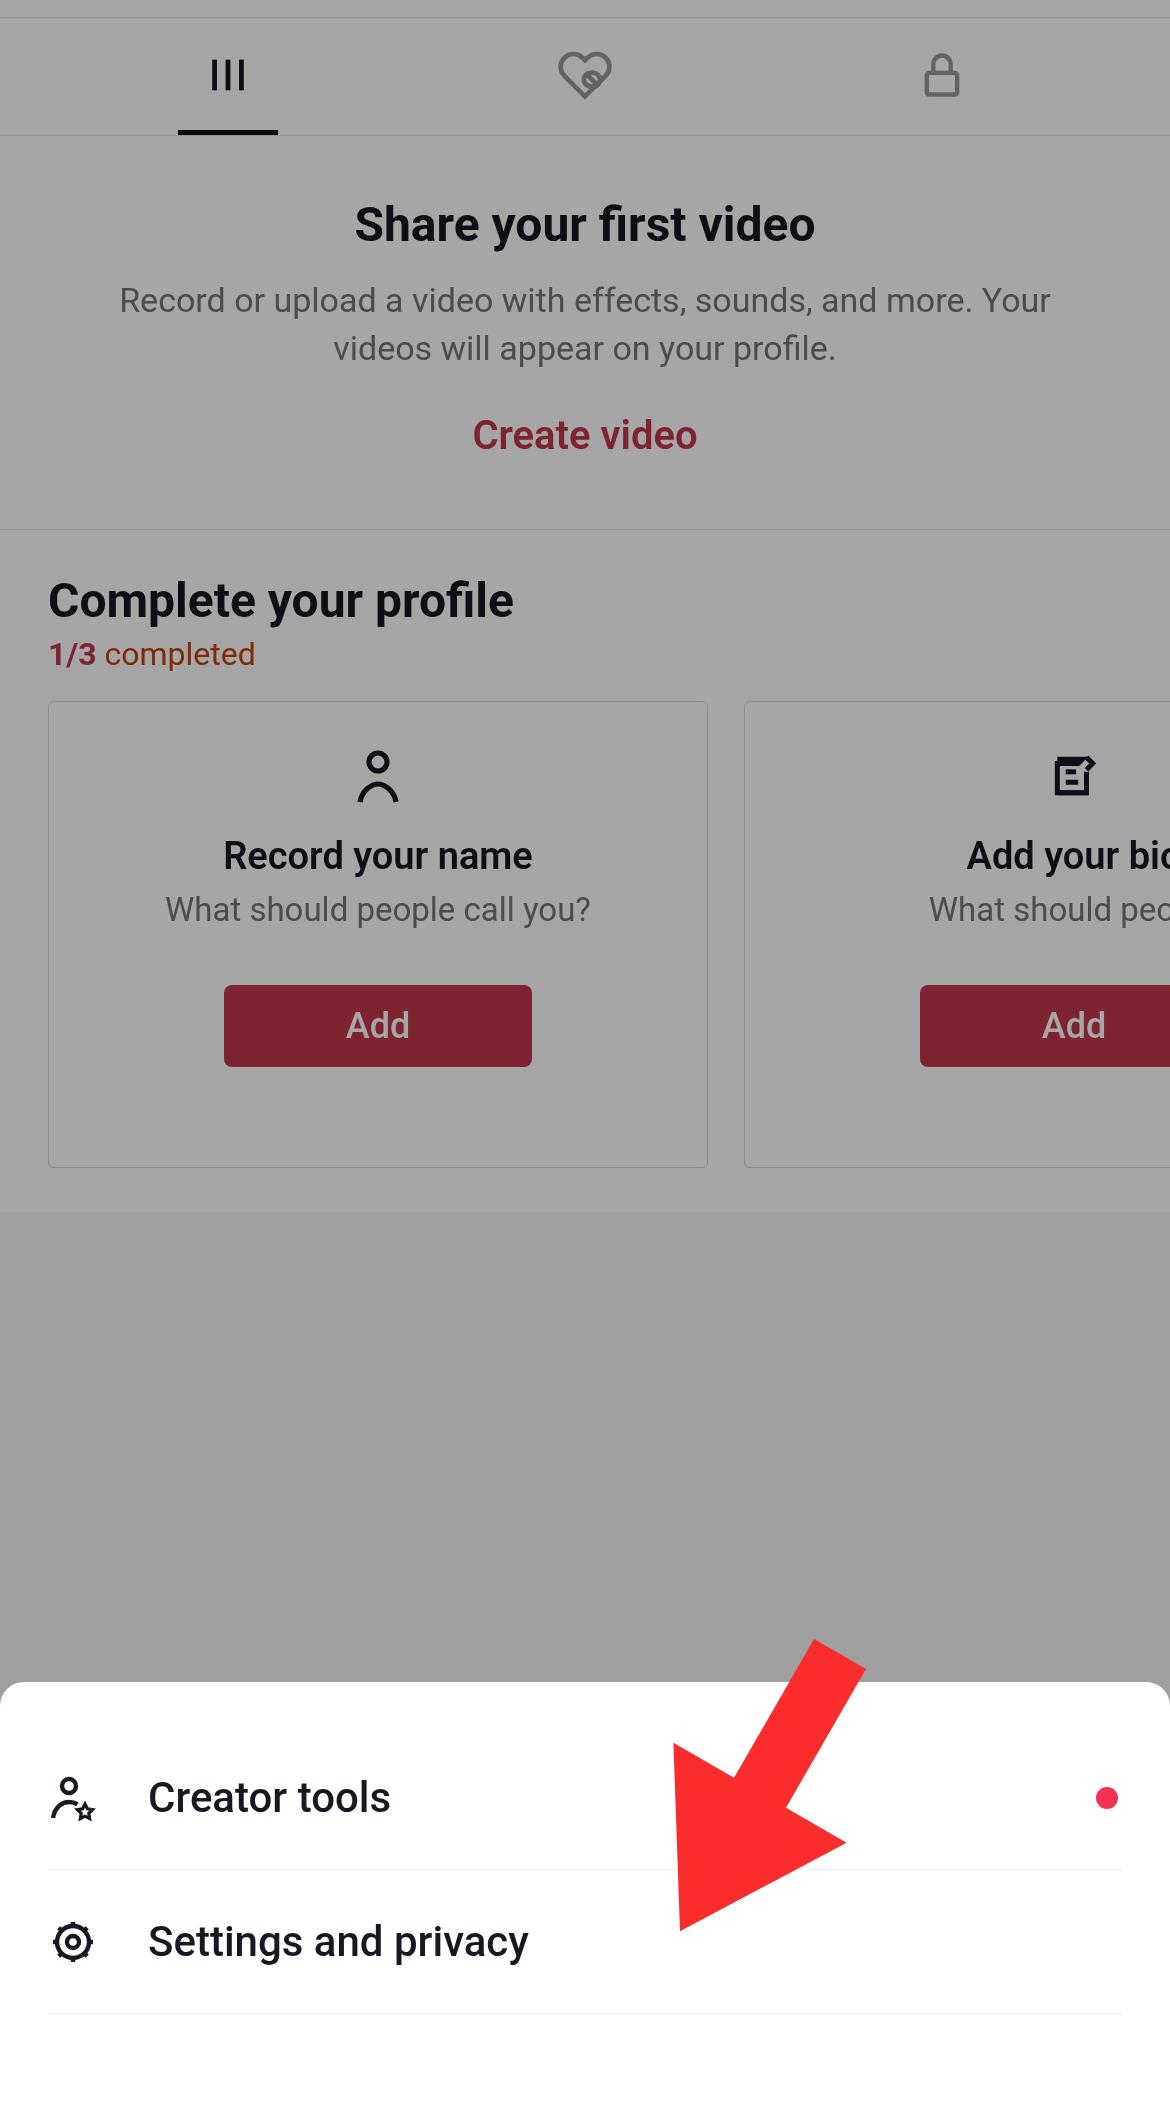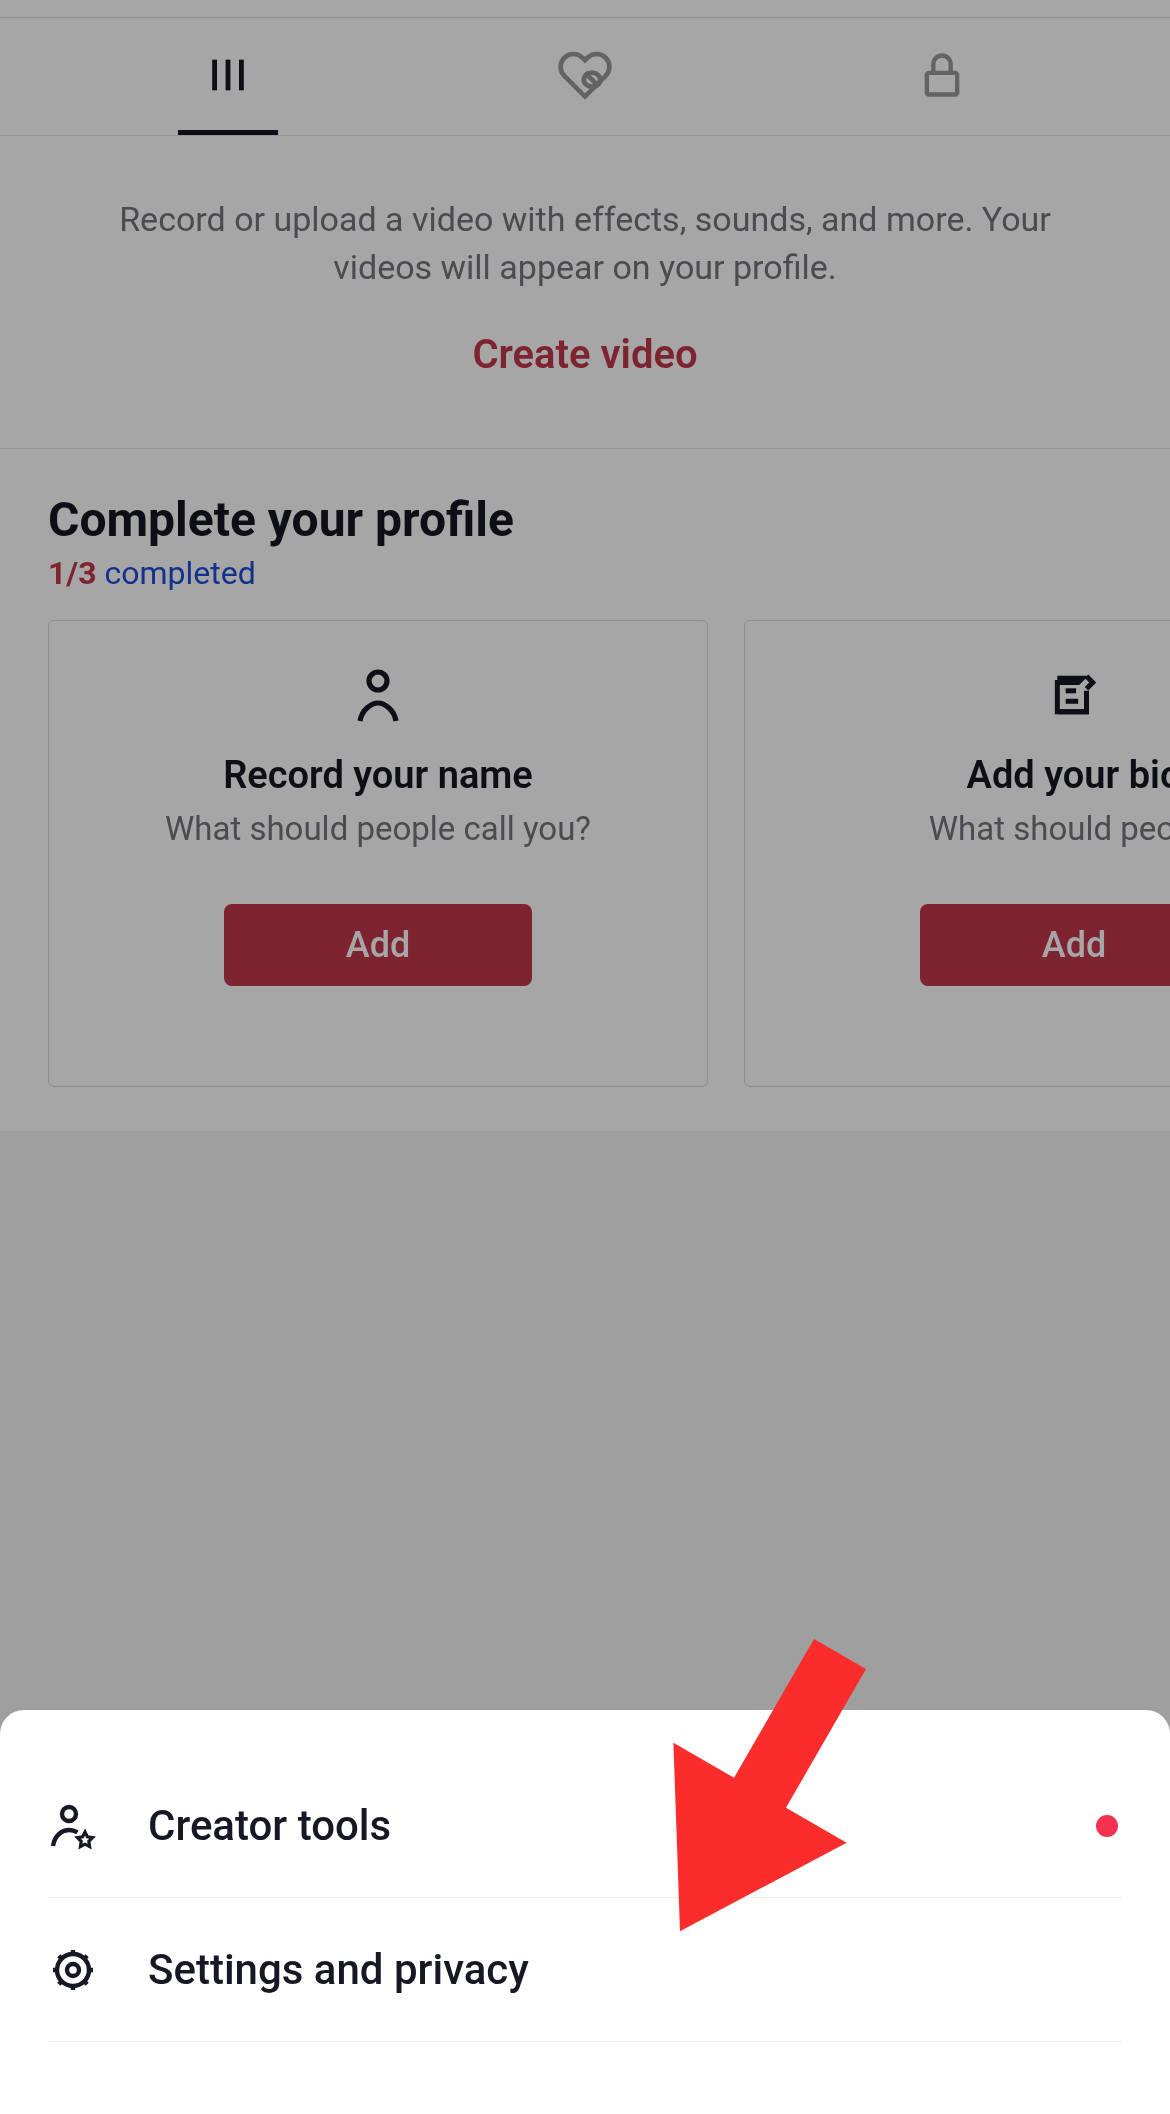--- a/index.html
+++ b/index.html
@@ -97,21 +97,21 @@
     }
     .complete-progress {
       font-size: 32px;
       margin-bottom: 28px;
     }
     .progress-count {
       color: #c2374a;
       font-weight: 700;
     }
     .progress-label {
-      color: #1d4ed8;
+      color: #c2410c;
     }
     .cards {
       display: flex;
       gap: 36px;
       overflow: hidden;
     }
     .card {
       min-width: 660px;
       height: 467px;
       border: 1px solid #d9d9d9;
@@ -152,21 +152,21 @@
     }
     .bottom-sheet {
       position: absolute;
       bottom: 0;
       left: 0;
       width: 100%;
       background: #fff;
       border-top-left-radius: 24px;
       border-top-right-radius: 24px;
       z-index: 20;
-      padding: 44px 48px 72px;
+      padding: 44px 48px 100px;
     }
     .sheet-item {
       display: flex;
       align-items: center;
       height: 144px;
       border-bottom: 1px solid #eee;
       gap: 50px;
       position: relative;
     }
     .sheet-icon {
@@ -227,20 +227,21 @@
       <span>
         <svg width="52" height="52" viewBox="0 0 24 24" fill="none" stroke="#999" stroke-width="2">
           <rect x="5" y="11" width="14" height="10" rx="1"></rect>
           <path d="M8 11V7a4 4 0 0 1 8 0v4"></path>
         </svg>
       </span>
     </div>
   </div>
 
   <div class="empty-state">
+    <div class="empty-title">Share your first video</div>
     <div class="empty-desc">Record or upload a video with effects, sounds, and more. Your videos will appear on your profile.</div>
     <div class="create-video">Create video</div>
   </div>
 
   <div class="complete-section">
     <div class="complete-title">Complete your profile</div>
     <div class="complete-progress">
       <span class="progress-count">1/3</span><span class="progress-label"> completed</span>
     </div>
 

